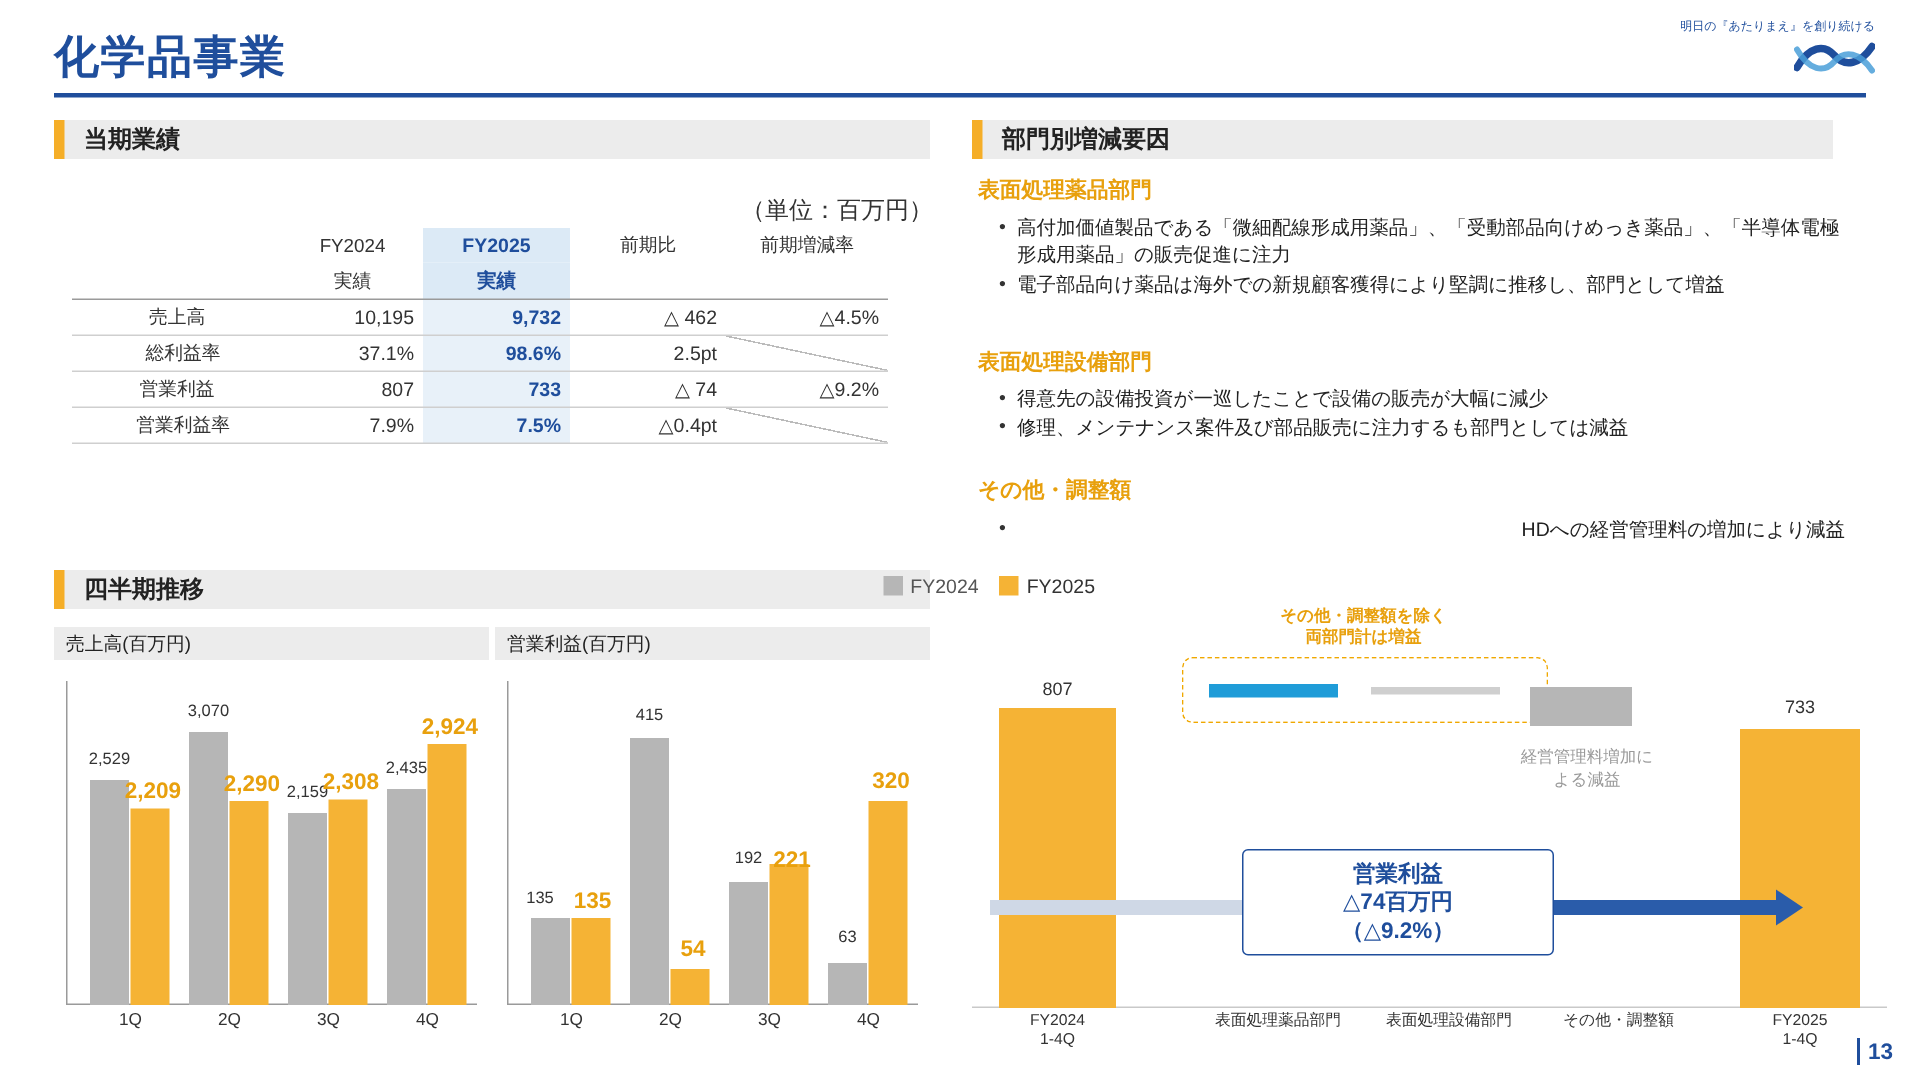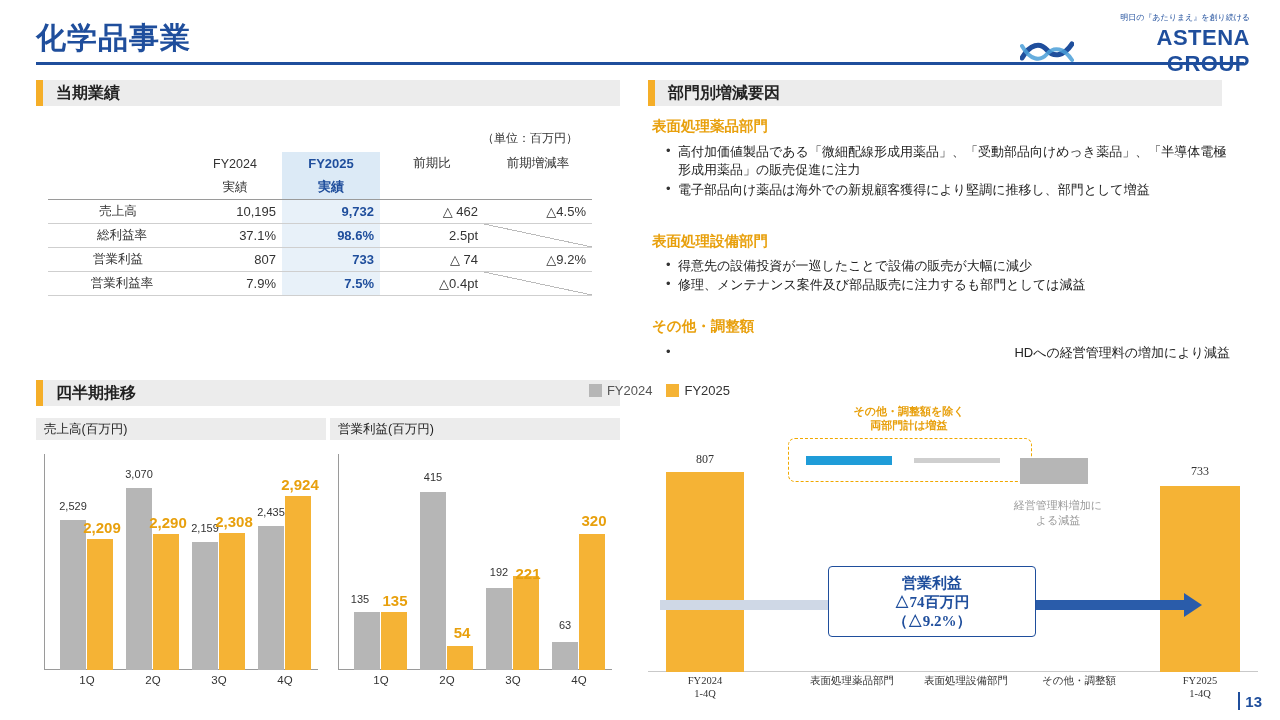--- a/index.html
+++ b/index.html
@@ -28,21 +28,21 @@
   .logo-mark{width:54px;height:26px;position:relative;}
   .logo-text{font-size:22px;font-weight:bold;color:#1f4e9c;letter-spacing:0.5px;}
 
   
   .sect{position:absolute;height:26px;}
   .sect .bar{position:absolute;left:0;top:0;width:7px;height:26px;background:#f5ae28;}
   .sect .bg{position:absolute;left:0;top:0;height:26px;background:#ececec;}
   .sect .txt{position:absolute;left:20px;top:3px;font-size:16px;font-weight:bold;color:#222;}
 
   
-  .unit-note{position:absolute;left:482px;top:130px;font-size:12px;color:#333;}
+  .unit-note{position:absolute;left:494px;top:130px;font-size:16px;color:#333;}
 
   table.perf{position:absolute;left:48px;top:152px;border-collapse:collapse;font-size:13px;}
   table.perf td,table.perf th{padding:3px 6px;text-align:right;white-space:nowrap;}
   table.perf .lbl{text-align:center;width:120px;font-size:12.5px;}
   table.perf .hd{text-align:center;font-size:12.5px;color:#333;border:none;}
   table.perf .hl{background:#e8f1f9;color:#1f4e9c;font-weight:bold;}
   table.perf .hlhd{background:#dceaf6;color:#1f4e9c;font-weight:bold;text-align:center;}
   table.perf tr.rowline td{border-bottom:1px solid #cfcfcf;}
   table.perf tr.toprow td{border-top:1px solid #9a9a9a;}
   .col-a{width:82px;}
@@ -75,21 +75,21 @@
   .xlab{position:absolute;font-size:11.5px;color:#333;text-align:center;width:60px;}
 
   
   .subh{position:absolute;font-size:14.5px;font-weight:bold;color:#e8a00d;}
   .bullets{position:absolute;font-size:13px;color:#222;line-height:1.42;}
   .bullets li{margin-bottom:1px;list-style:none;position:relative;padding-left:14px;}
   .bullets li:before{content:"•";position:absolute;left:2px;top:-1px;color:#333;}
   ul{margin:0;padding:0;}
 
   
-  .wf{position:absolute;left:648px;top:400px;width:610px;height:300px;font-family:Liberation Serif, serif;}
+  .wf{position:absolute;left:648px;top:400px;width:610px;height:300px;}
   .wf .wbar{position:absolute;}
   .wf .wlab{position:absolute;font-size:12px;color:#333;text-align:center;}
   .wf .xcat{position:absolute;font-size:10.5px;color:#333;text-align:center;line-height:1.25;}
   .wf .baseline{position:absolute;left:0;bottom:28px;width:610px;height:1px;background:#c9c9c9;}
   .note-box{
     position:absolute;border:1.6px dashed #f0a800;border-radius:7px;
   }
   .note-txt{position:absolute;font-size:11px;color:#e8a00d;font-weight:bold;text-align:center;line-height:1.3;}
   .gray-note{position:absolute;font-size:11px;color:#9a9a9a;text-align:center;line-height:1.35;}
   .callout{
@@ -114,21 +114,20 @@
     <div class="title-underline"></div>
     <div class="logo-wrap">
       <div class="logo-tag">明日の『あたりまえ』を創り続ける</div>
       <div class="logo-row">
         <div class="logo-mark">
           <svg width="54" height="26" viewBox="0 0 54 26">
             <path d="M2 20 C10 6, 20 4, 27 12 C34 20, 44 18, 52 6" stroke="#1f4e9c" stroke-width="5" fill="none" stroke-linecap="round"></path>
             <path d="M2 8 C10 22, 20 24, 27 16 C34 8, 44 10, 52 22" stroke="#4a9fd8" stroke-width="4" fill="none" stroke-linecap="round" opacity="0.85"></path>
           </svg>
         </div>
-        <div class="logo-text">ASTENA GROUP</div>
       </div>
     </div>
   </div>
 
   <div class="sect" style="left:36px;top:80px;width:584px;">
     <div class="bg" style="width:584px;"></div>
     <div class="bar"></div>
     <div class="txt">当期業績</div>
   </div>
 

